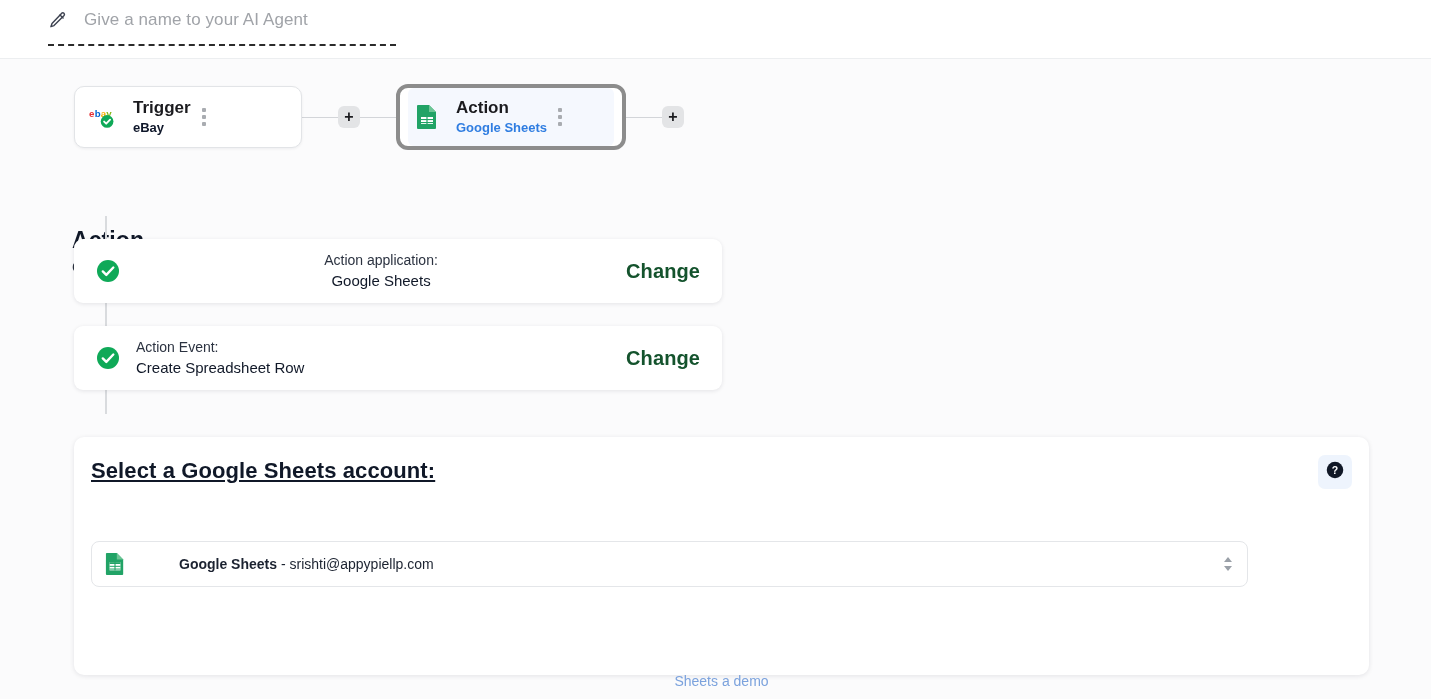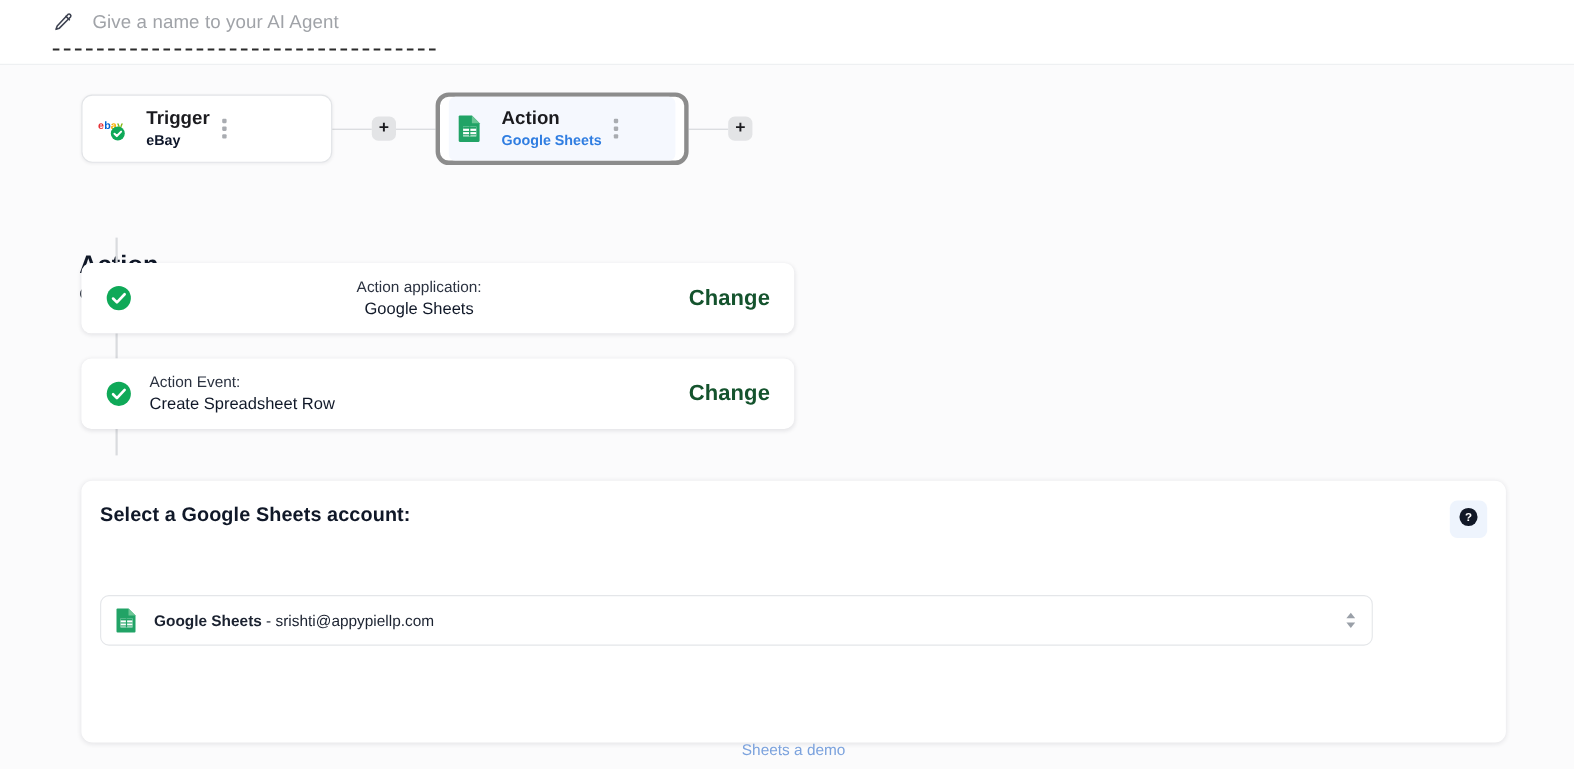--- a/index.html
+++ b/index.html
@@ -138,38 +138,39 @@
     left: 74px;
     top: 378px;
     width: 1295px;
     height: 238px;
     background:#ffffff;
     border-radius: 10px;
     box-shadow: 0 1px 5px rgba(16,24,40,.10);
   }
   .panel-title {
     position:absolute; left: 17px; top: 21px;
-    font-size: 18px; font-weight: 700; color:#101828; letter-spacing:.1px;
+    font-size: 22px; font-weight: 700; color:#101828; letter-spacing:.1px;text-decoration:underline;
   }
   .help-btn {
     position:absolute; right: 17px; top: 18px;
     width: 34px; height: 34px;
     background:#eef4fd; border-radius: 7px;
     display:flex; align-items:center; justify-content:center;
     cursor:pointer;
   }
   .select-box {
     position:absolute; left: 17px; top: 104px;
     width: 1157px; height: 46px;
     background:#ffffff;
     border:1px solid #e4e6e9;
     border-radius: 8px;
     display:flex; align-items:center;
     padding: 0 12px 0 10px;
     cursor:pointer;
+    gap:39px;
   }
   .sel-icon {
     width: 26px; height: 26px; flex:0 0 26px;
     display:flex; align-items:center; justify-content:center;
   }
   .sel-text { margin-left: 12px; font-size: 14px; color:#1b2230; flex:1; }
   .sel-text b { font-weight: 700; }
   .sel-arrows { width:14px; flex:0 0 14px; display:flex; align-items:center; justify-content:center;}
 
   .continue-btn {

